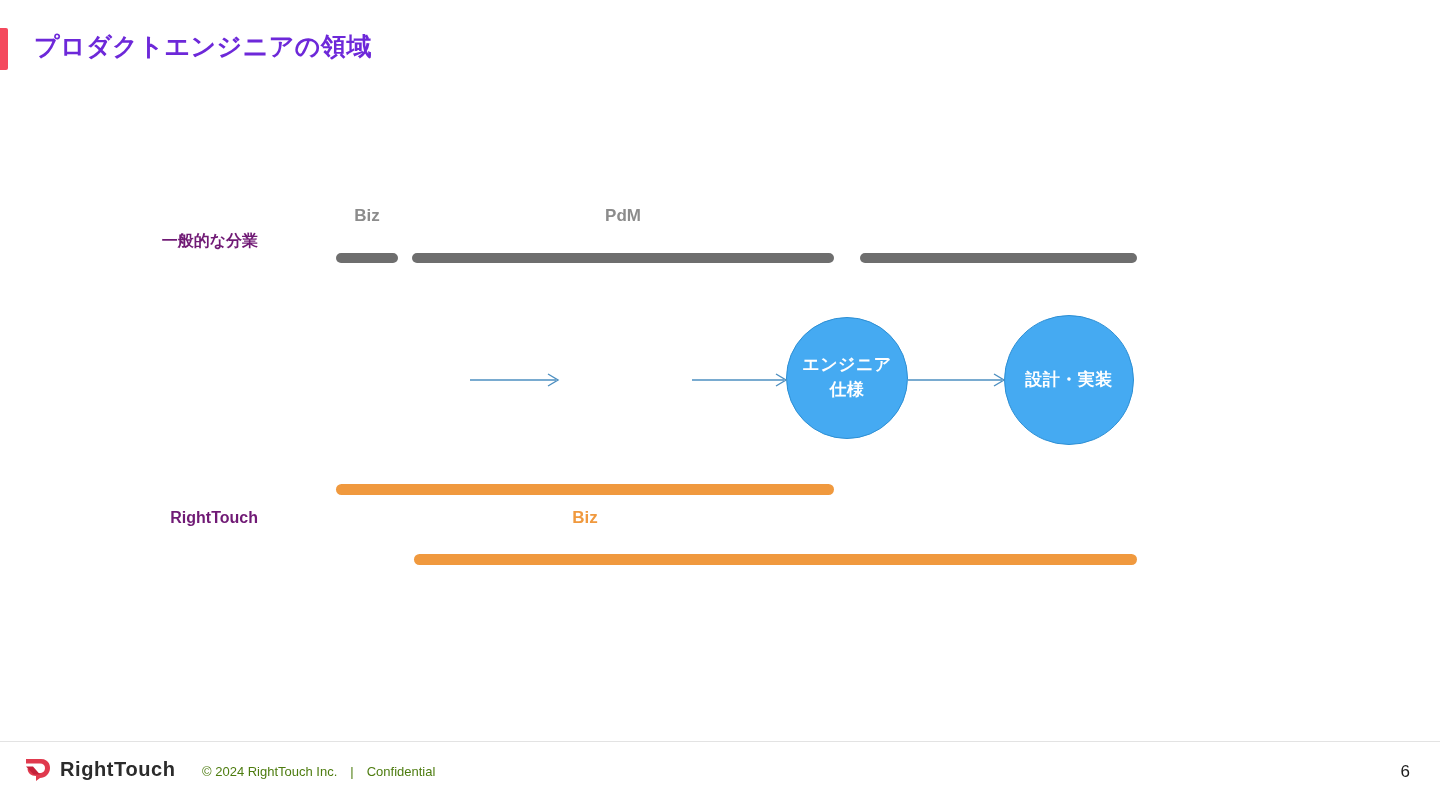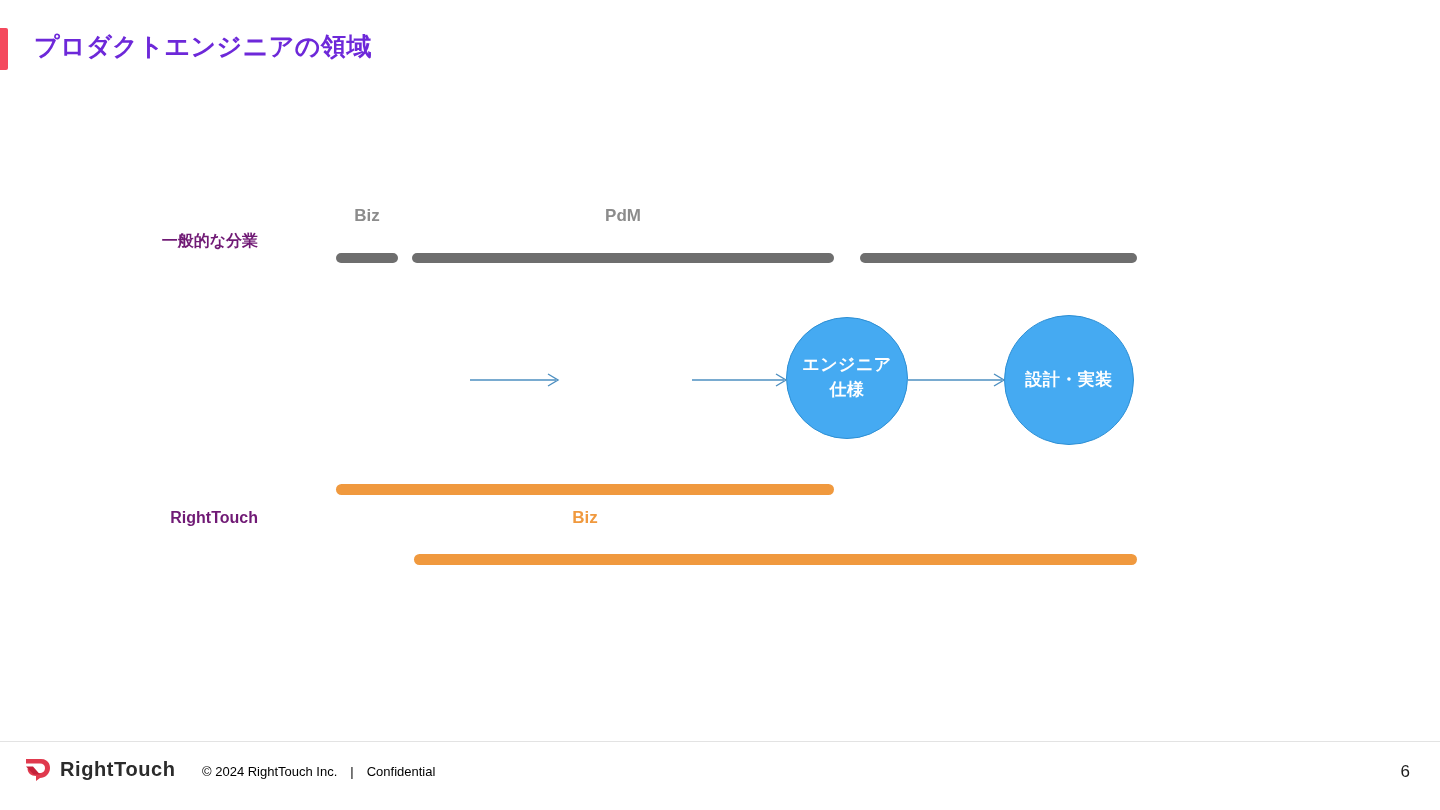--- a/index.html
+++ b/index.html
@@ -173,21 +173,21 @@
     font-weight: bold;
     color: #2b2b2b;
     letter-spacing: 0.6px;
     line-height: 1;
   }
   .footer-copy {
     position: absolute;
     left: 202px;
     top: 763px;
     font-size: 13px;
-    color: #000000;
+    color: #4d7c0f;
     white-space: nowrap;
   }
   .page-number {
     position: absolute;
     right: 30px;
     top: 762px;
     font-size: 17px;
     color: #1c1c1c;
   }
 </style>

